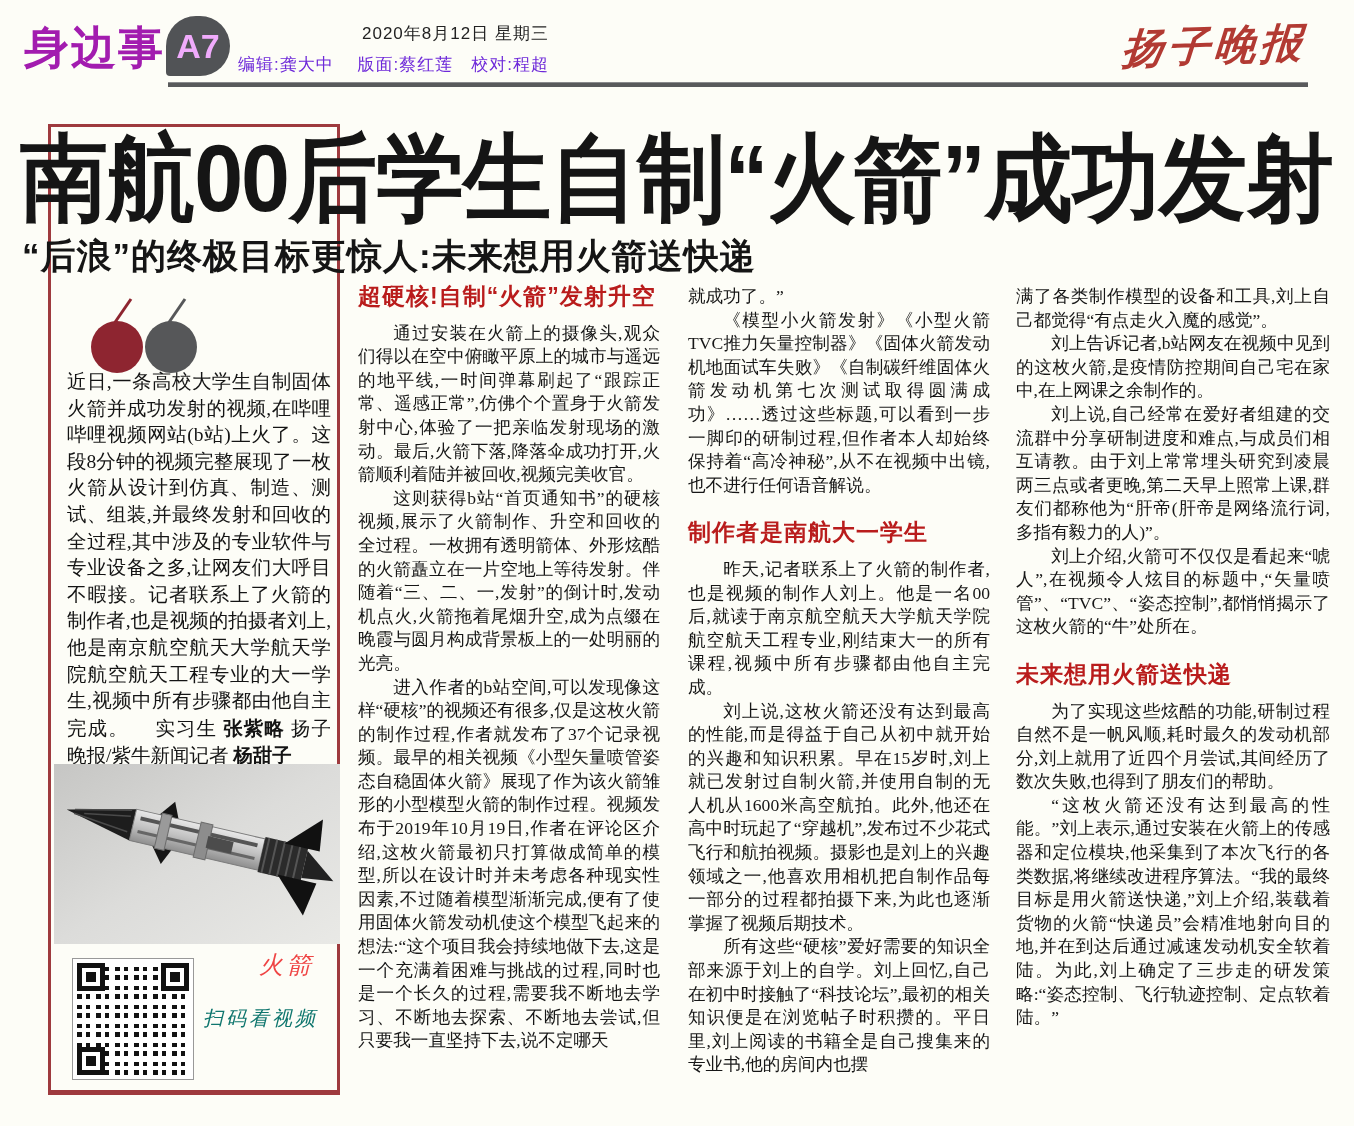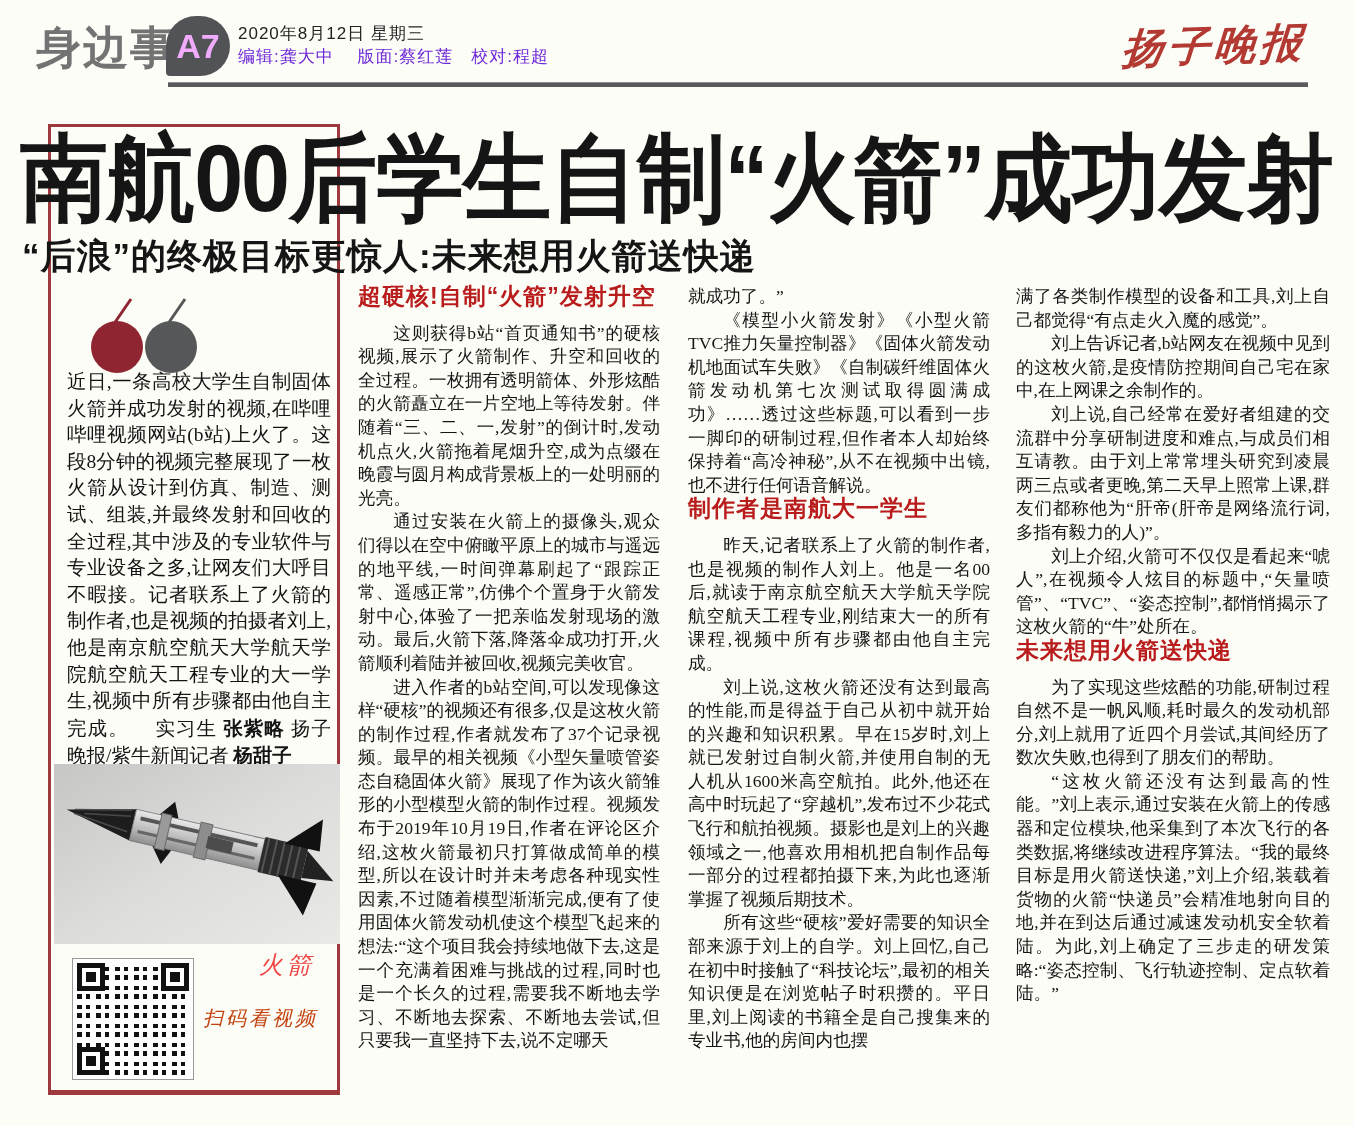--- a/index.html
+++ b/index.html
@@ -5,32 +5,32 @@
   html,body{margin:0;padding:0;}
   body{
     width:1354px;height:1126px;position:relative;overflow:hidden;
     background:#fdfdf7;
     font-family:"Liberation Serif",serif;
     color:#1c1c1c;
     -webkit-font-smoothing:antialiased;
   }
   
   .section-name{
-    position:absolute;left:36px;top:18px;
+    position:absolute;left:24px;top:18px;
     font-family:"Liberation Sans",sans-serif;font-weight:900;
-    font-size:45px;letter-spacing:2px;color:#737373;
+    font-size:45px;letter-spacing:2px;color:#a21caf;
   }
   .page-badge{
     position:absolute;left:166px;top:16px;width:64px;height:60px;
     background:#515356;border-radius:30px 30px 30px 4px;
     display:flex;align-items:center;justify-content:center;
     color:#f0abfc;font-family:"Liberation Sans",sans-serif;font-weight:bold;font-size:34px;
   }
   .header-meta{position:absolute;left:238px;top:22px;font-family:"Liberation Sans",sans-serif;}
-  .header-meta .date-line{font-size:17px;color:#222;letter-spacing:1px;}
+  .header-meta .date-line{font-size:17px;color:#222;margin-bottom:8px;letter-spacing:1px;text-align:right;}
   .header-meta .staff-line{font-size:17px;color:#6d28d9;letter-spacing:1px;}
   .masthead{
     position:absolute;right:48px;top:18px;
     font-family:"DejaVu Serif",serif;font-style:italic;font-weight:bold;
     font-size:42px;color:#b23a33;transform:rotate(-2deg) skewX(-6deg);
     letter-spacing:4px;
   }
   .header-rule{
     position:absolute;left:168px;top:82px;width:1140px;height:4px;
     background:#595a5c;border-top:1px solid #8a8b8d;
@@ -78,37 +78,37 @@
     border:4px solid #fff;outline:1px solid #999;
   }
   .finder{position:absolute;width:18px;height:18px;border:5px solid #111;background:#fff;}
   .finder .dot{width:10px;height:10px;background:#111;margin:4px;}
   .finder.tl{left:0;top:0;}
   .finder.tr{right:0;top:0;}
   .finder.bl{left:0;bottom:0;}
   .qr-label{
     position:absolute;left:152px;top:878px;
     font-family:"DejaVu Serif",serif;font-style:italic;
-    font-size:20px;color:#c2410c;letter-spacing:3px;
+    font-size:20px;color:#0f766e;letter-spacing:3px;
   }
   
   .col{
     position:absolute;top:285px;
     font-size:17.6px;line-height:23.6px;text-align:justify;color:#161616;
   }
   .col-2{left:358px;width:302px;}
   .col-3{left:688px;width:302px;}
   .col-4{left:1016px;width:314px;}
   .col p{margin:0;text-indent:2em;}
   .col p.noindent{text-indent:0;}
   .col h3{
     font-family:"Liberation Sans",sans-serif;font-weight:700;
     font-size:23px;color:#b91c1c;margin:0 0 13px 0;letter-spacing:1px;
   }
-  .col h3.mid{}
+  .col h3.mid{margin-top:24px;}
 </style>
 </head>
 <body>
 
 <div class="section-name">身边事</div>
 <div class="page-badge">
   <span>A7</span>
 </div>
 <div class="header-meta">
   <div class="date-line">2020年8月12日 星期三</div>
@@ -191,22 +191,22 @@
       </div>
   </div>
   <div class="qr-label">扫码看视频</div>
 </div>
 
 <div class="headline">南航00后学生自制“火箭”成功发射</div>
 <div class="subheadline">“后浪”的终极目标更惊人:未来想用火箭送快递</div>
 
 <div class="col col-2">
   <h3>超硬核!自制“火箭”发射升空</h3>
+  <p>通过安装在火箭上的摄像头,观众们得以在空中俯瞰平原上的城市与遥远的地平线,一时间弹幕刷起了“跟踪正常、遥感正常”,仿佛个个置身于火箭发射中心,体验了一把亲临发射现场的激动。最后,火箭下落,降落伞成功打开,火箭顺利着陆并被回收,视频完美收官。</p>
   <p>这则获得b站“首页通知书”的硬核视频,展示了火箭制作、升空和回收的全过程。一枚拥有透明箭体、外形炫酷的火箭矗立在一片空地上等待发射。伴随着“三、二、一,发射”的倒计时,发动机点火,火箭拖着尾烟升空,成为点缀在晚霞与圆月构成背景板上的一处明丽的光亮。</p>
-  <p>通过安装在火箭上的摄像头,观众们得以在空中俯瞰平原上的城市与遥远的地平线,一时间弹幕刷起了“跟踪正常、遥感正常”,仿佛个个置身于火箭发射中心,体验了一把亲临发射现场的激动。最后,火箭下落,降落伞成功打开,火箭顺利着陆并被回收,视频完美收官。</p>
   <p>进入作者的b站空间,可以发现像这样“硬核”的视频还有很多,仅是这枚火箭的制作过程,作者就发布了37个记录视频。最早的相关视频《小型矢量喷管姿态自稳固体火箭》展现了作为该火箭雏形的小型模型火箭的制作过程。视频发布于2019年10月19日,作者在评论区介绍,这枚火箭最初只打算做成简单的模型,所以在设计时并未考虑各种现实性因素,不过随着模型渐渐完成,便有了使用固体火箭发动机使这个模型飞起来的想法:“这个项目我会持续地做下去,这是一个充满着困难与挑战的过程,同时也是一个长久的过程,需要我不断地去学习、不断地去探索、不断地去尝试,但只要我一直坚持下去,说不定哪天</p>
 </div>
 
 <div class="col col-3">
   <p class="noindent">就成功了。”</p>
   <p>《模型小火箭发射》《小型火箭TVC推力矢量控制器》《固体火箭发动机地面试车失败》《自制碳纤维固体火箭发动机第七次测试取得圆满成功》……透过这些标题,可以看到一步一脚印的研制过程,但作者本人却始终保持着“高冷神秘”,从不在视频中出镜,也不进行任何语音解说。</p>
   <h3 class="mid">制作者是南航大一学生</h3>
   <p>昨天,记者联系上了火箭的制作者,也是视频的制作人刘上。他是一名00后,就读于南京航空航天大学航天学院航空航天工程专业,刚结束大一的所有课程,视频中所有步骤都由他自主完成。</p>
   <p>刘上说,这枚火箭还没有达到最高的性能,而是得益于自己从初中就开始的兴趣和知识积累。早在15岁时,刘上就已发射过自制火箭,并使用自制的无人机从1600米高空航拍。此外,他还在高中时玩起了“穿越机”,发布过不少花式飞行和航拍视频。摄影也是刘上的兴趣领域之一,他喜欢用相机把自制作品每一部分的过程都拍摄下来,为此也逐渐掌握了视频后期技术。</p>
   <p>所有这些“硬核”爱好需要的知识全部来源于刘上的自学。刘上回忆,自己在初中时接触了“科技论坛”,最初的相关知识便是在浏览帖子时积攒的。平日里,刘上阅读的书籍全是自己搜集来的专业书,他的房间内也摆</p>

